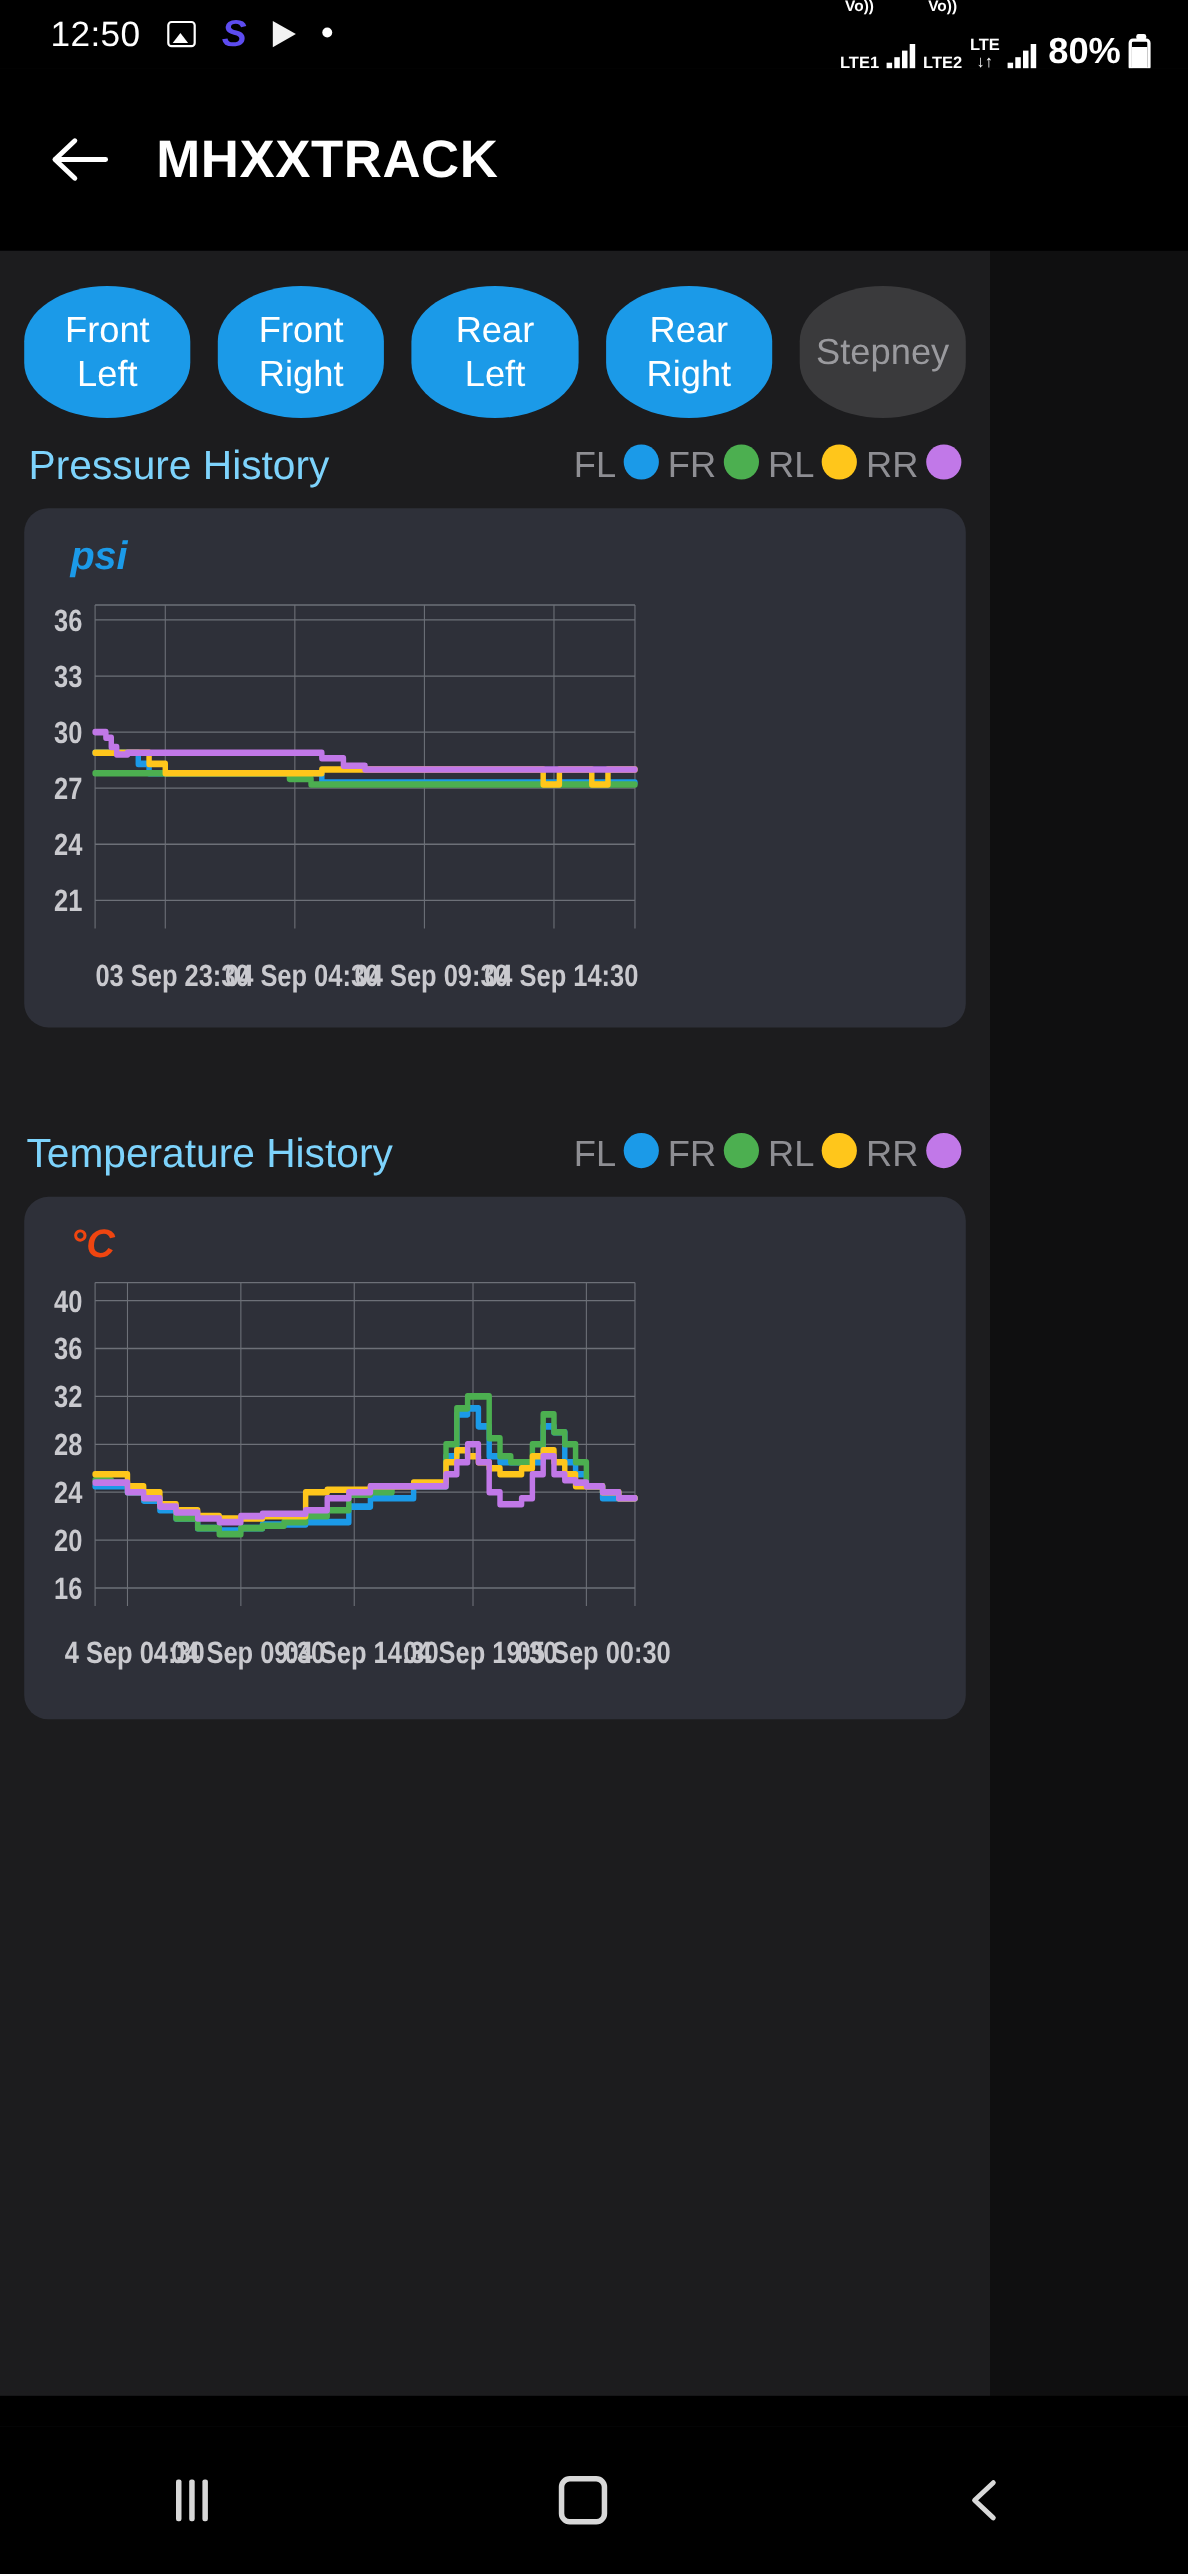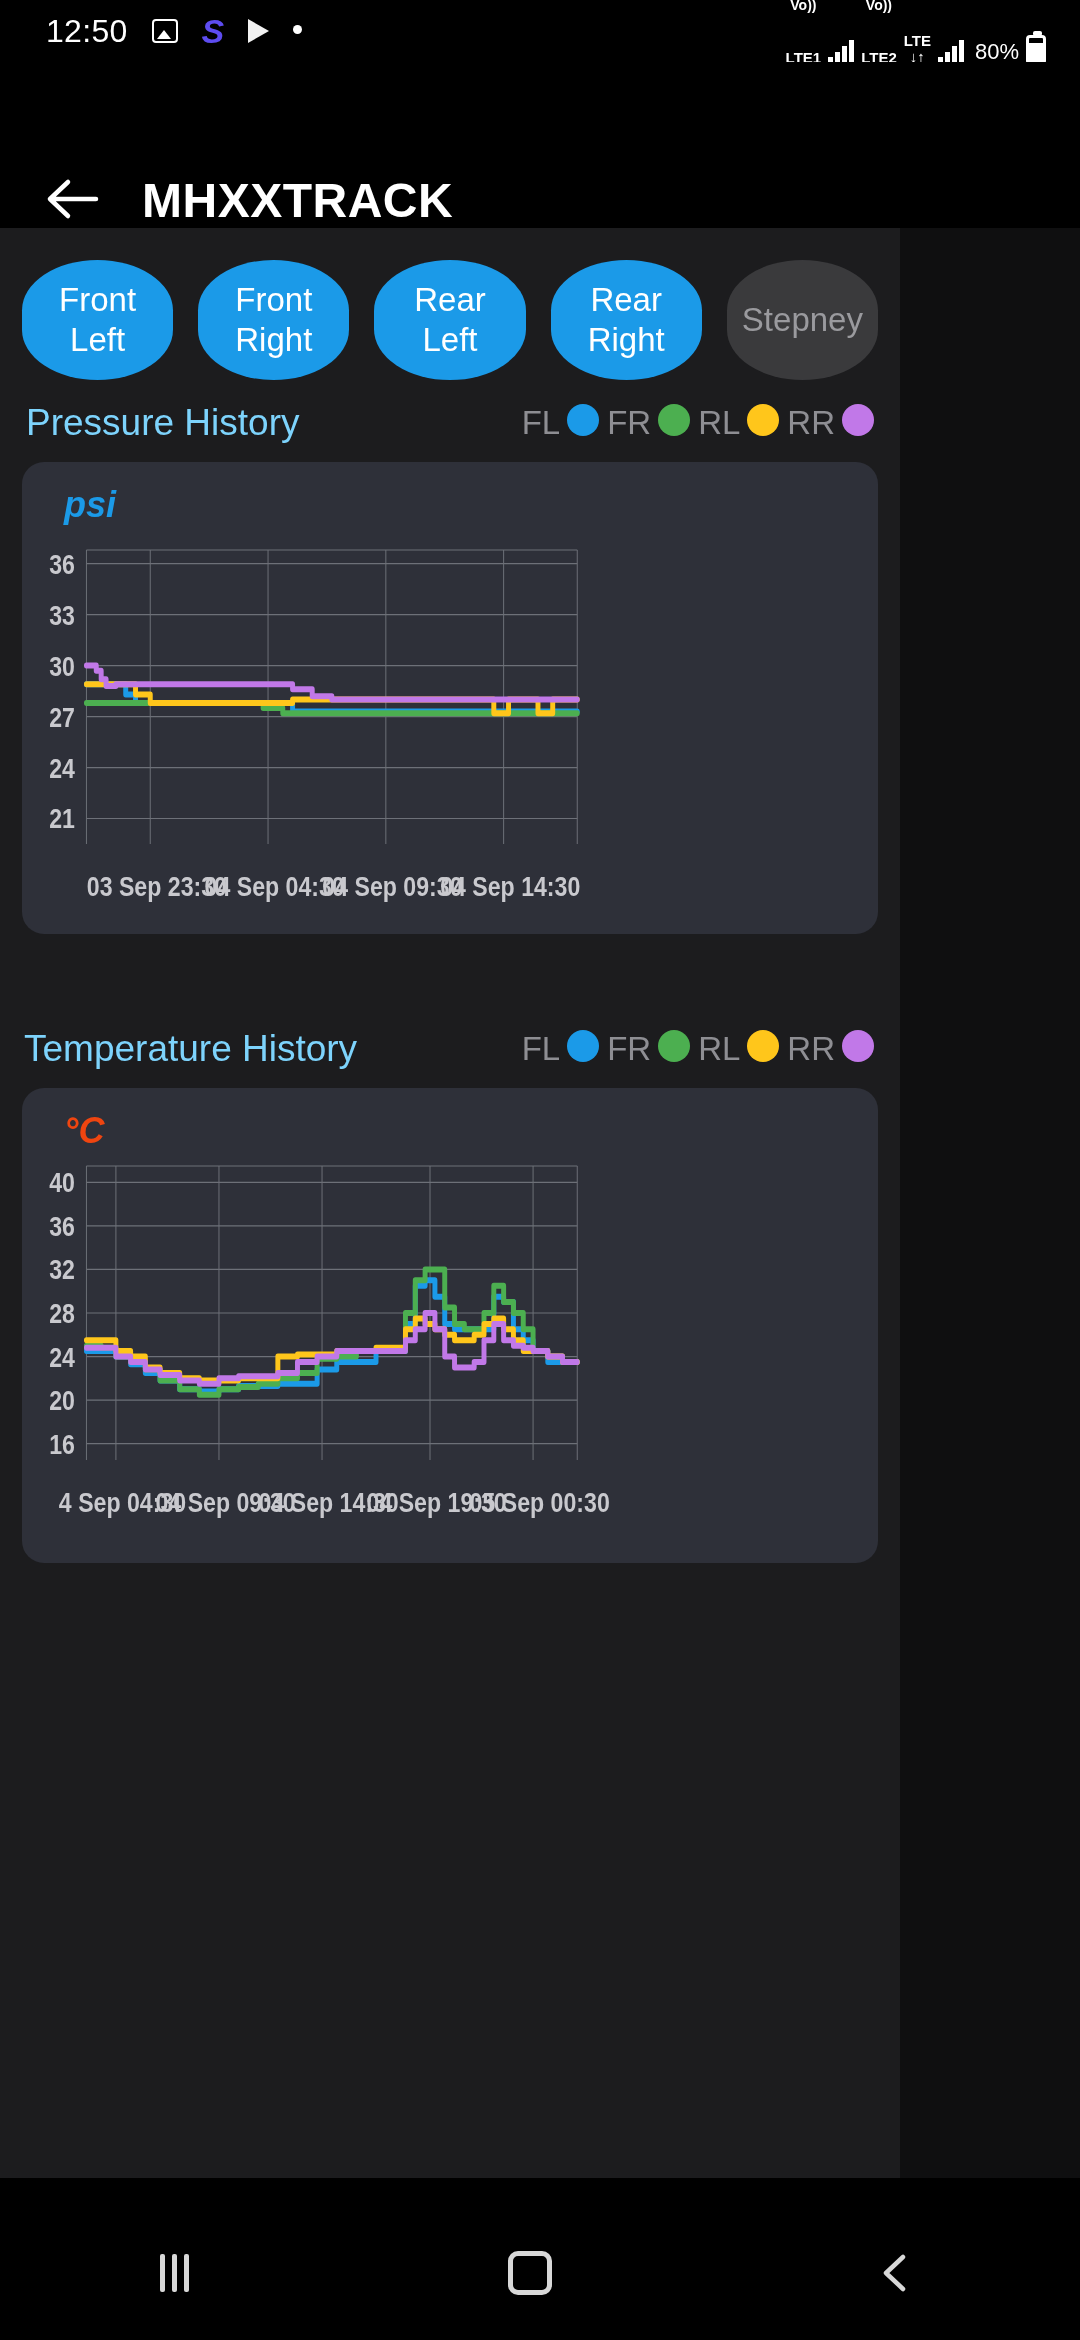--- a/index.html
+++ b/index.html
@@ -29,31 +29,31 @@
   .ico-s{ font-size:34px; font-weight:bold; color:#5d4cf0; line-height:1; font-style:italic;}
   .ico-play{ width:0;height:0; border-left:21px solid #fff; border-top:12px solid transparent; border-bottom:12px solid transparent; opacity:.95;}
   .ico-dot{ width:9px;height:9px;border-radius:50%;background:#fff; margin-bottom:4px;}
   .volte{ display:flex; flex-direction:column; align-items:center; line-height:1; font-size:15px; font-weight:bold;gap:38px;}
   .volte span:first-child{ font-size:14px; }
   .bars{ display:flex; align-items:flex-end; gap:2px; height:26px;}
   .bars i{ width:5px; background:#fff; display:block;}
   .bars i:nth-child(1){height:8px;} .bars i:nth-child(2){height:13px;}
   .bars i:nth-child(3){height:19px;} .bars i:nth-child(4){height:25px;}
   .lte-blk{ display:flex; flex-direction:column; align-items:center; line-height:1.05; font-size:15px; font-weight:bold;}
-  .batt-txt{ font-size:22px; font-weight:400; margin-left:4px;}
+  .batt-txt{ font-size:33px; font-weight:700; margin-left:4px;}
   .batt{
     width:20px; height:30px; border:3px solid #fff; border-radius:4px;
     position:relative; background:linear-gradient(to top,#fff 80%, transparent 80%);
   }
   .batt:before{ content:""; position:absolute; top:-7px; left:4px; width:9px; height:5px; background:#fff; border-radius:2px;}
 
   
   .appbar{
     position:absolute; top:62px; left:0; width:1080px; height:166px;
-    background:#000; display:flex; align-items:flex-end;
+    background:#000; display:flex; align-items:center;
   }
   .back-btn{
     width:58px; height:58px; margin-left:44px; position:relative; cursor:pointer;
   }
   .back-btn svg{ display:block; }
   .app-title{
     margin-left:40px; color:#fff; font-size:48px; font-weight:bold; letter-spacing:.5px;
   }
 
   

